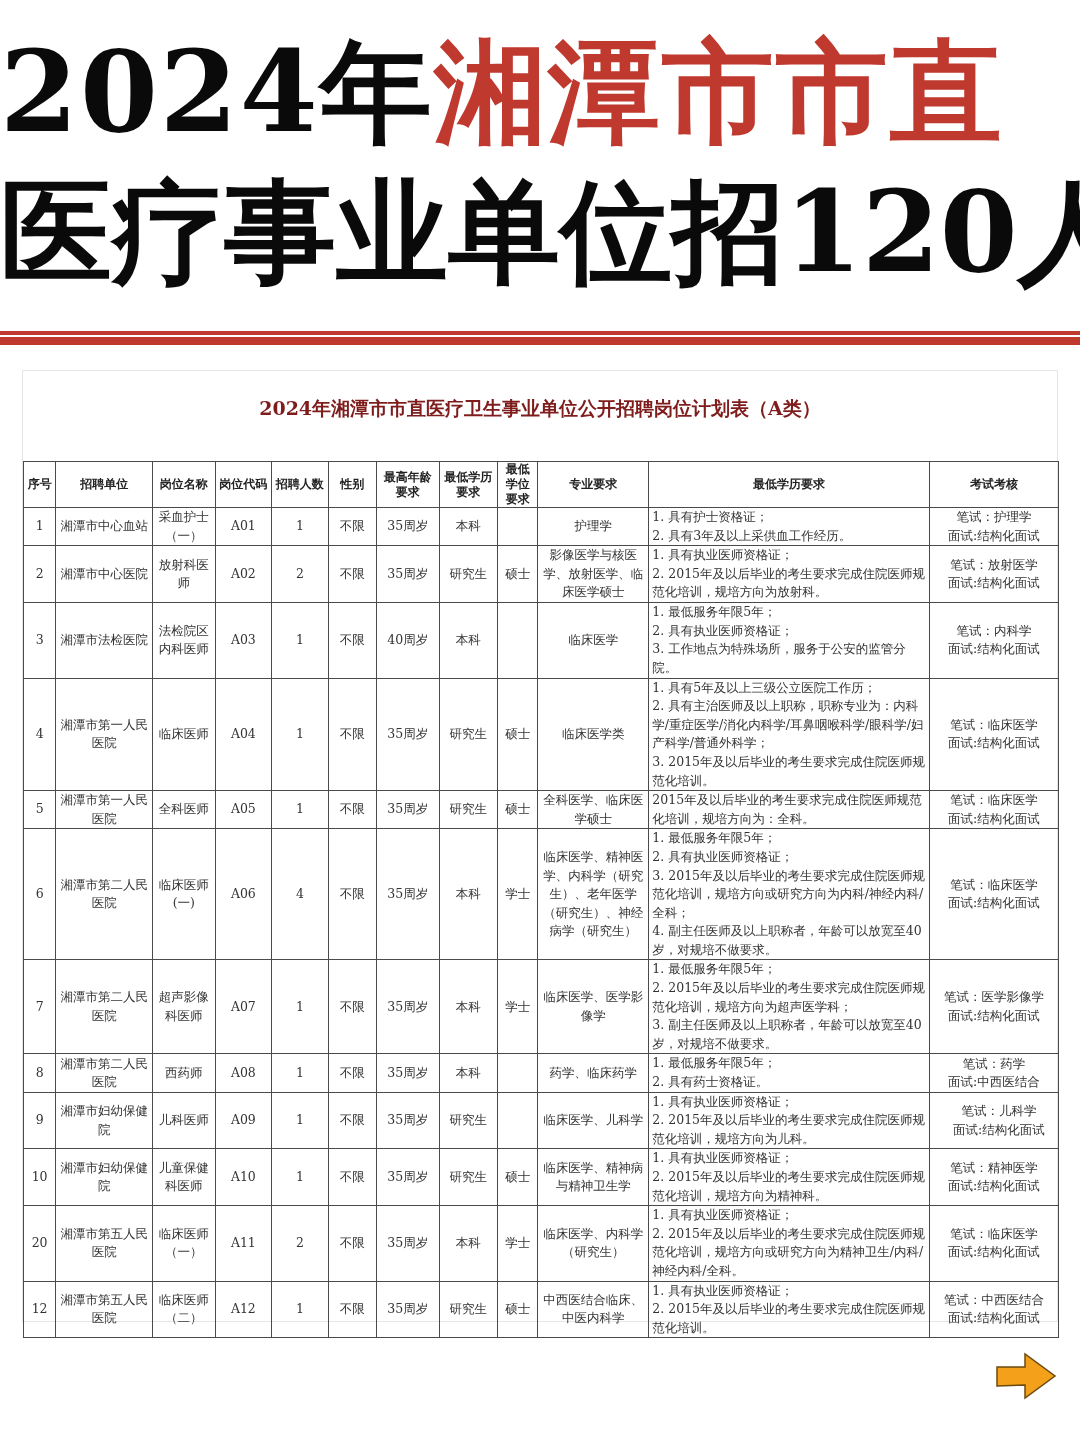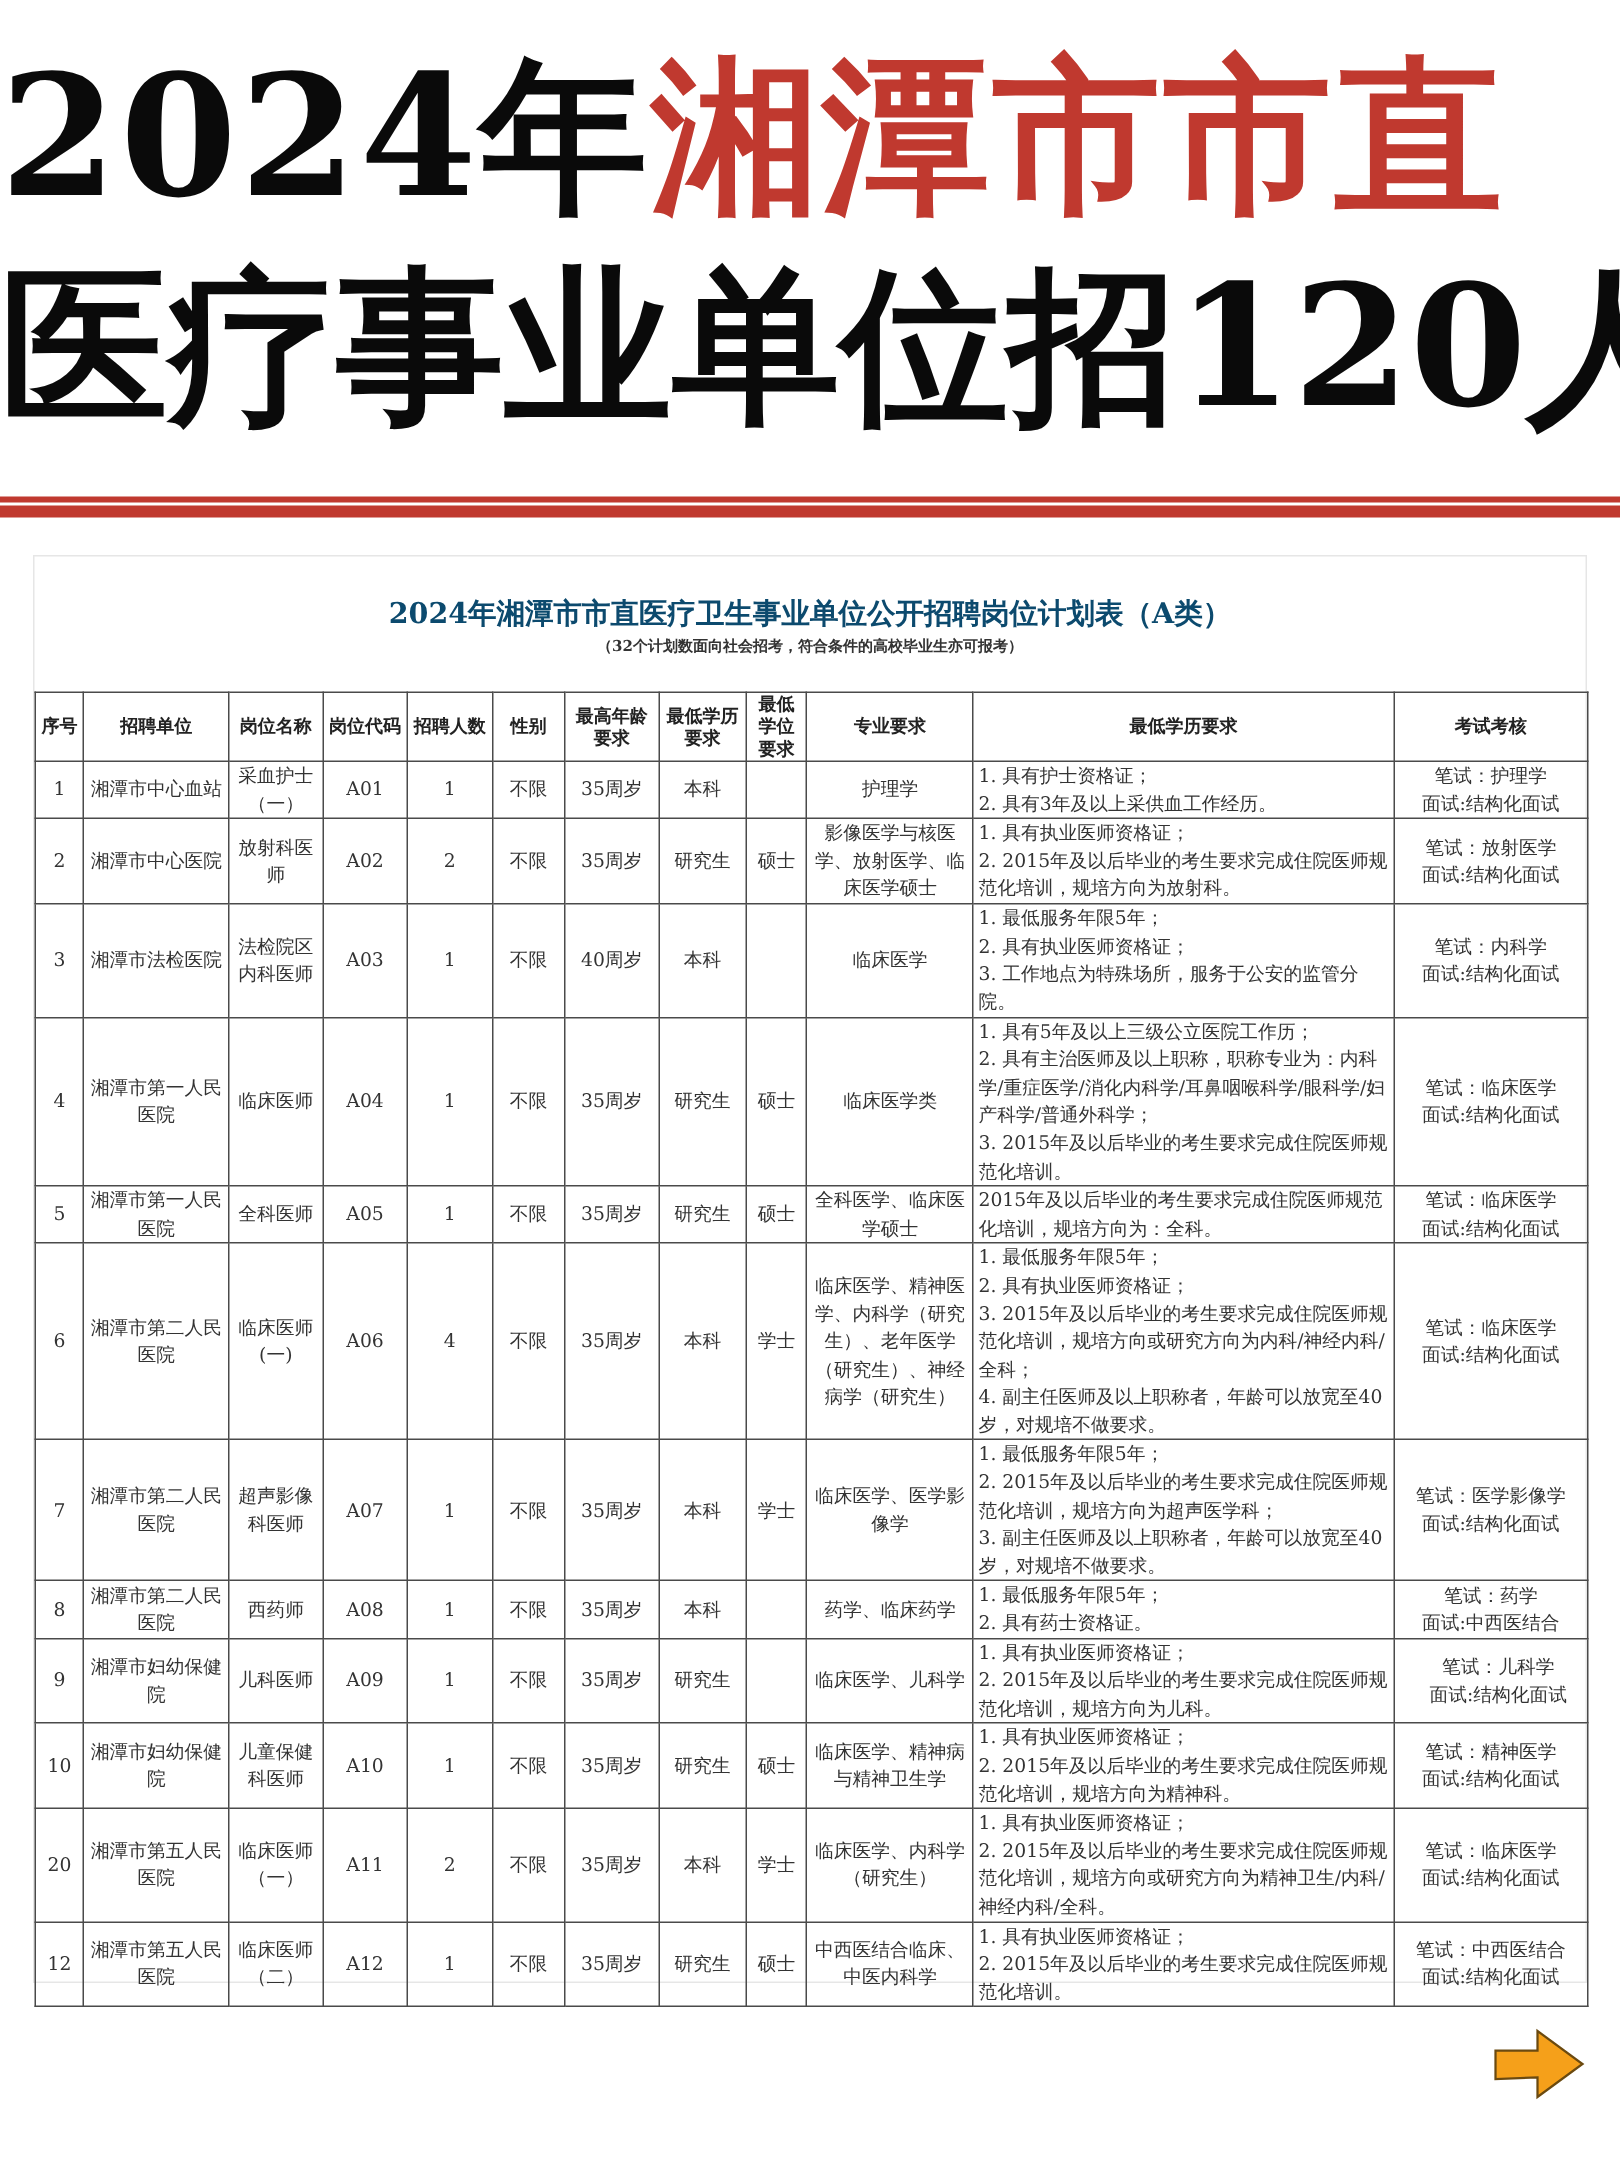--- a/index.html
+++ b/index.html
@@ -8,21 +8,21 @@
 
   .headline { position: absolute; left: 0; width: 852px; text-align: center; font-family: "DejaVu Serif", serif; font-weight: bold; color: #0a0a0a; white-space: nowrap; letter-spacing: 2px; }
   .headline.line1 { top: 28px; font-size: 112px; line-height: 128px; }
   .headline.line2 { top: 168px; font-size: 112px; line-height: 128px; letter-spacing: 0px; }
   .headline .red { color: #c0392f; }
 
   .divider-thin { position: absolute; left: 0; top: 331px; width: 1080px; height: 4px; background: #c0392f; }
   .divider-thick { position: absolute; left: 0; top: 337px; width: 1080px; height: 8px; background: #c0392f; }
 
   .doc { position: absolute; left: 22px; top: 370px; width: 1036px; height: 952px; border: 1px solid #e6e6e6; background: #fff; }
-  .doc-title { position: absolute; left: 0; top: 25px; width: 100%; text-align: center; font-size: 19px; font-weight: bold; color: #0c4a6e; }
+  .doc-title { position: absolute; left: 0; top: 25px; width: 100%; text-align: center; font-size: 19px; font-weight: bold; color: #7f1d1d; }
   .doc-subtitle { position: absolute; left: 0; top: 53px; width: 100%; text-align: center; font-size: 10px; font-weight: bold; color: #333; }
 
   table.plan { position: absolute; left: 0; top: 90px; width: 1036px; border-collapse: collapse; table-layout: fixed; font-size: 12.5px; color: #333; }
   table.plan th, table.plan td { border: 1.5px solid #4a4a4a; text-align: center; vertical-align: middle; padding: 0 2px; line-height: 18.5px; }
   table.plan th { font-weight: bold; font-size: 12px; color: #222; line-height: 15px; height: 34px; }
   table.plan td.left { text-align: left; padding-left: 3px; }
   table.plan td.req { line-height: 18.6px; }
 
   .arrow { position: absolute; left: 995px; top: 1352px; width: 62px; height: 48px; }
 </style>
@@ -30,21 +30,20 @@
 <body>
 
 <div class="headline line1"><span>2024年</span><span class="red">湘潭市市直</span></div>
 <div class="headline line2">医疗事业单位招120人</div>
 
 <div class="divider-thin"></div>
 <div class="divider-thick"></div>
 
 <div class="doc">
   <div class="doc-title">2024年湘潭市市直医疗卫生事业单位公开招聘岗位计划表（A类）</div>
-  <div class="doc-subtitle">（32个计划数面向社会招考，符合条件的高校毕业生亦可报考）</div>
 
   <table class="plan">
     <colgroup>
       <col style="width:32px">
         <col style="width:96px">
         <col style="width:62px">
         <col style="width:56px">
         <col style="width:56px">
         <col style="width:48px">
         <col style="width:62px">

